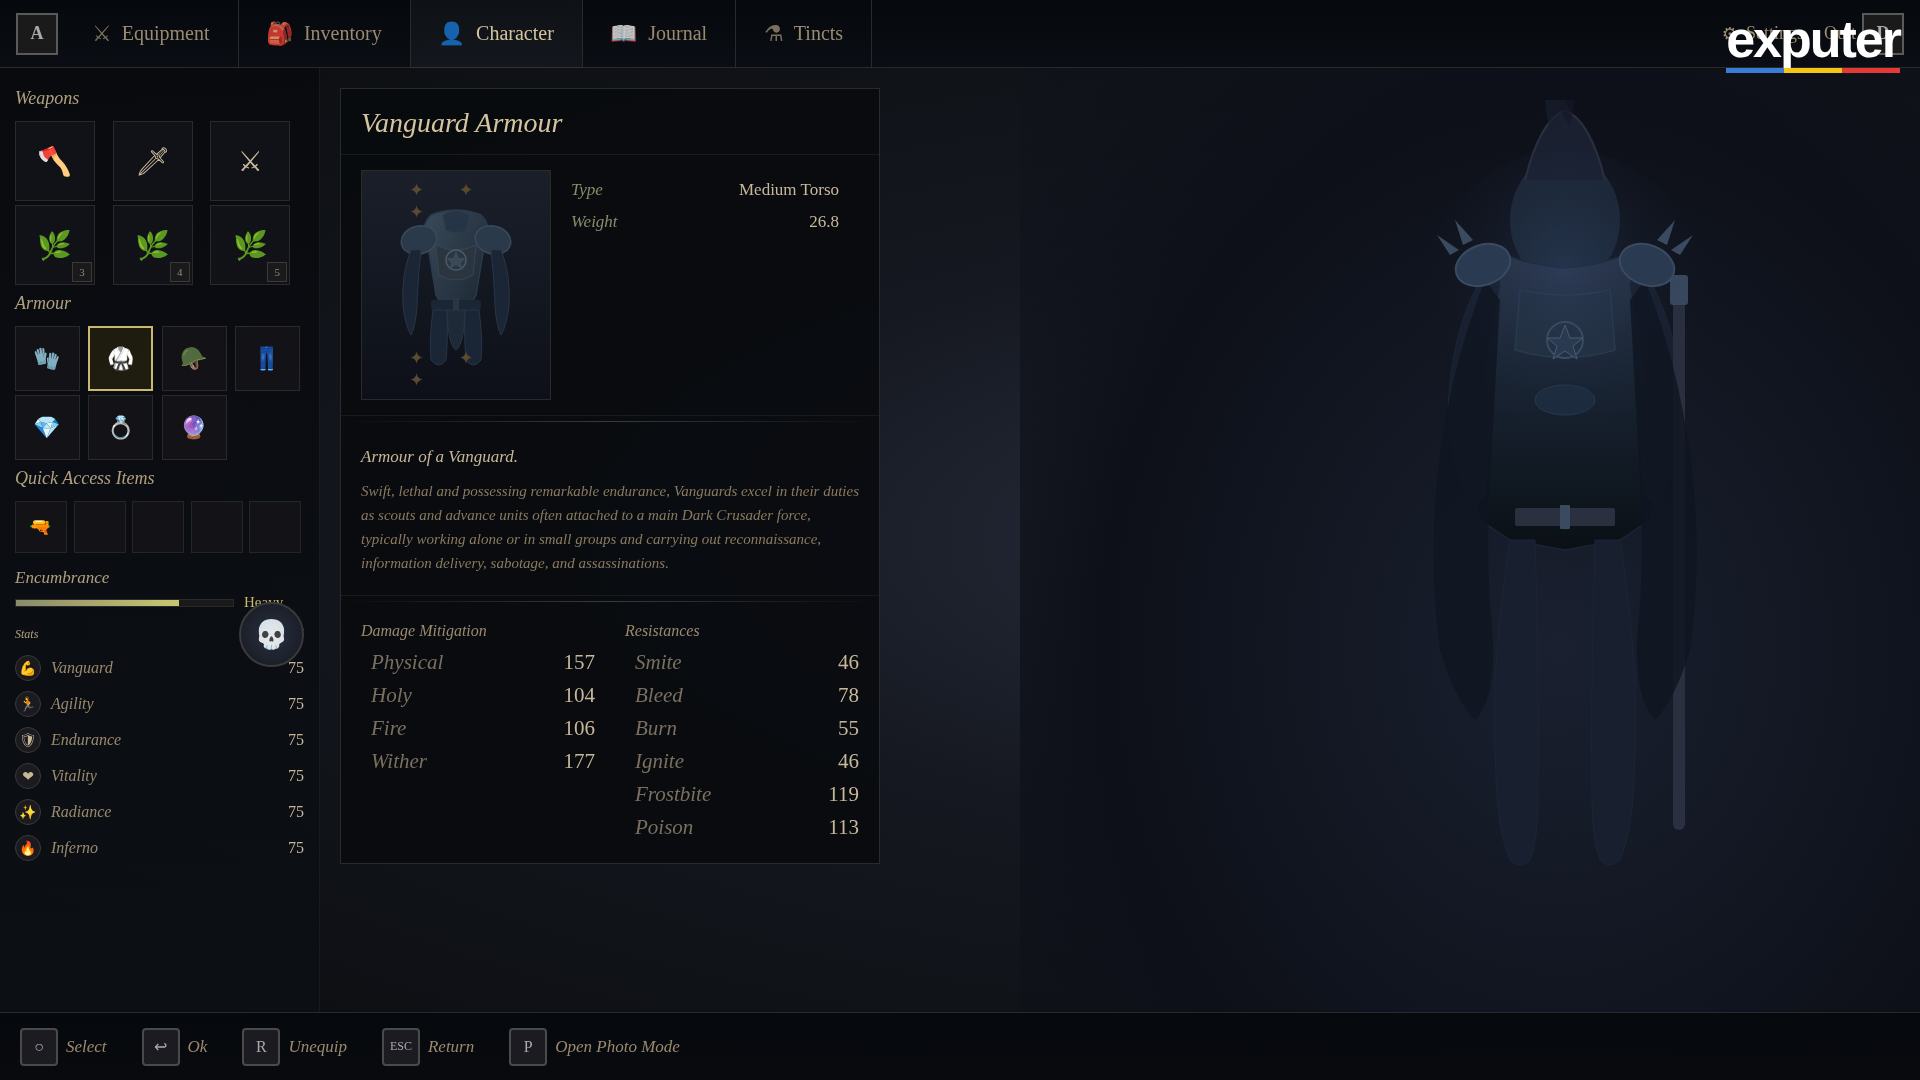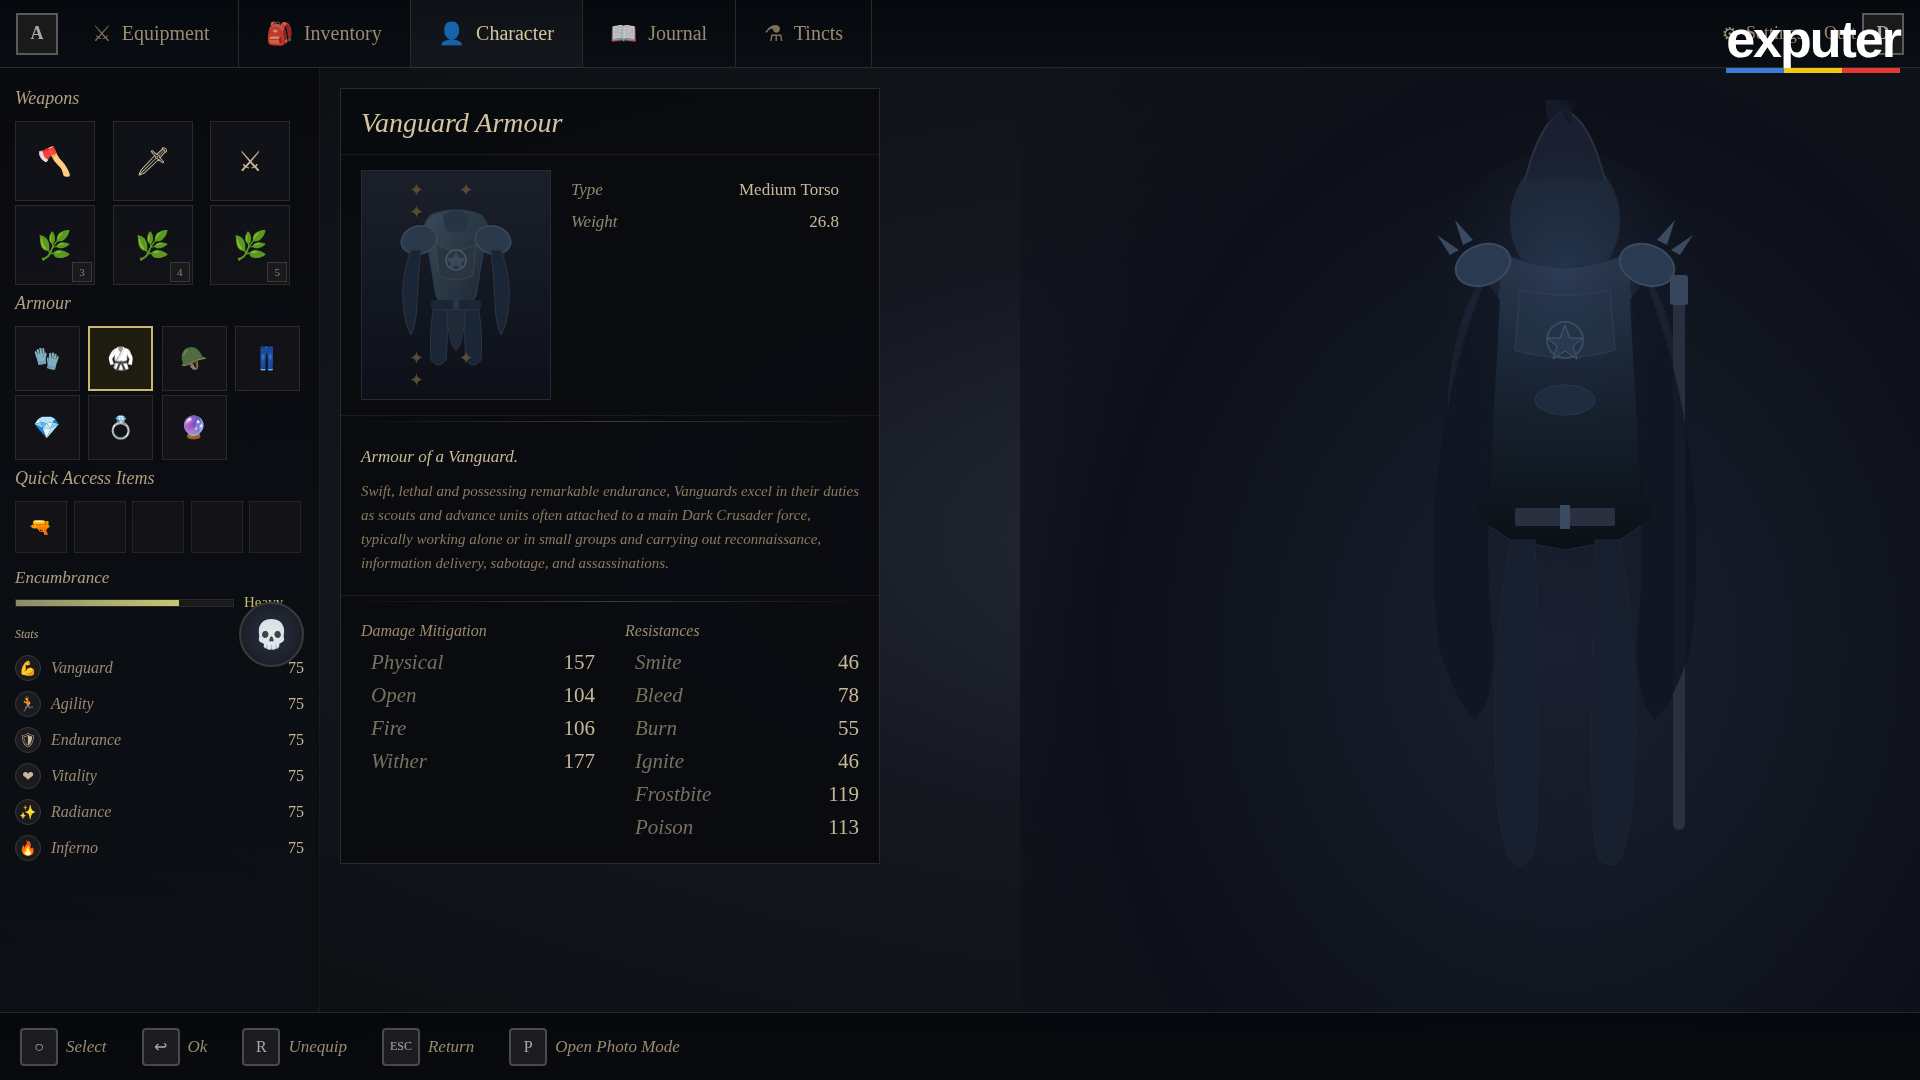--- a/index.html
+++ b/index.html
@@ -824,21 +824,21 @@
     <div class="combat-stats-area">
       <div class="combat-stats-grid">
 
         <div>
           <div class="combat-section-title">Damage Mitigation</div>
           <div class="combat-stat-row">
             <span class="combat-stat-name">Physical</span>
             <span class="combat-stat-value">157</span>
           </div>
           <div class="combat-stat-row">
-            <span class="combat-stat-name">Open</span>
+            <span class="combat-stat-name">Holy</span>
             <span class="combat-stat-value">104</span>
           </div>
           <div class="combat-stat-row">
             <span class="combat-stat-name">Fire</span>
             <span class="combat-stat-value">106</span>
           </div>
           <div class="combat-stat-row">
             <span class="combat-stat-name">Wither</span>
             <span class="combat-stat-value">177</span>
           </div>

